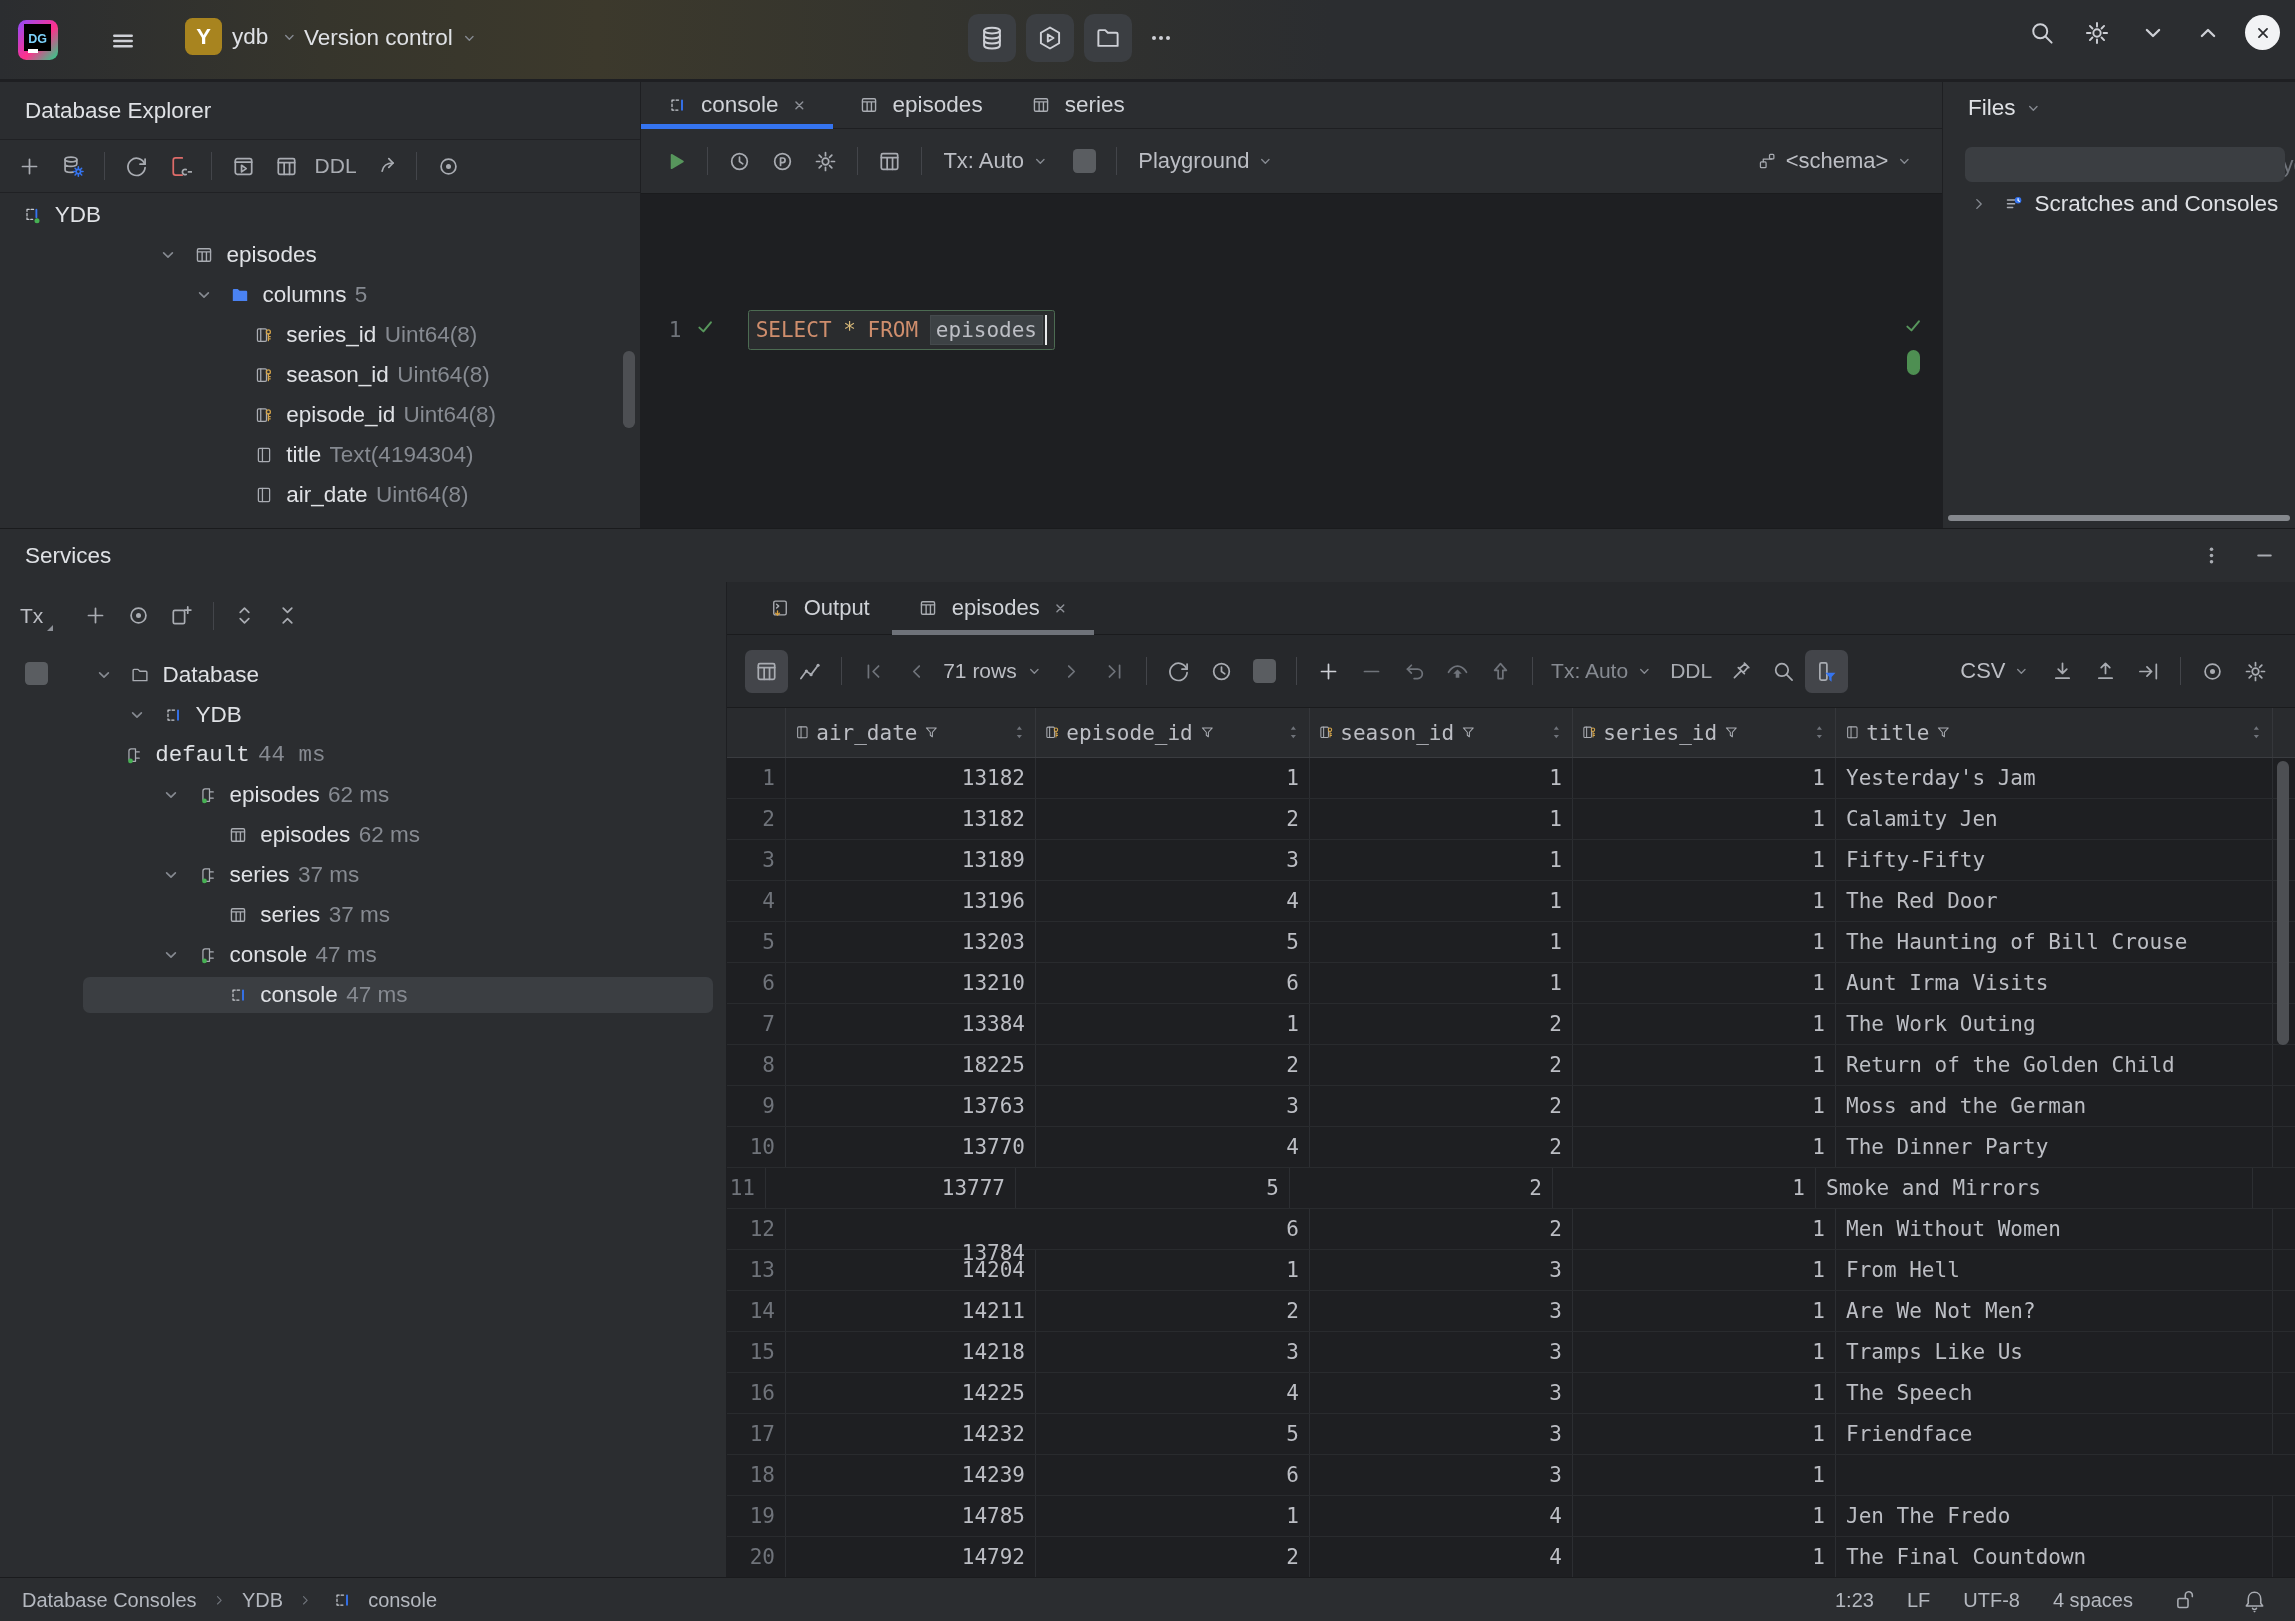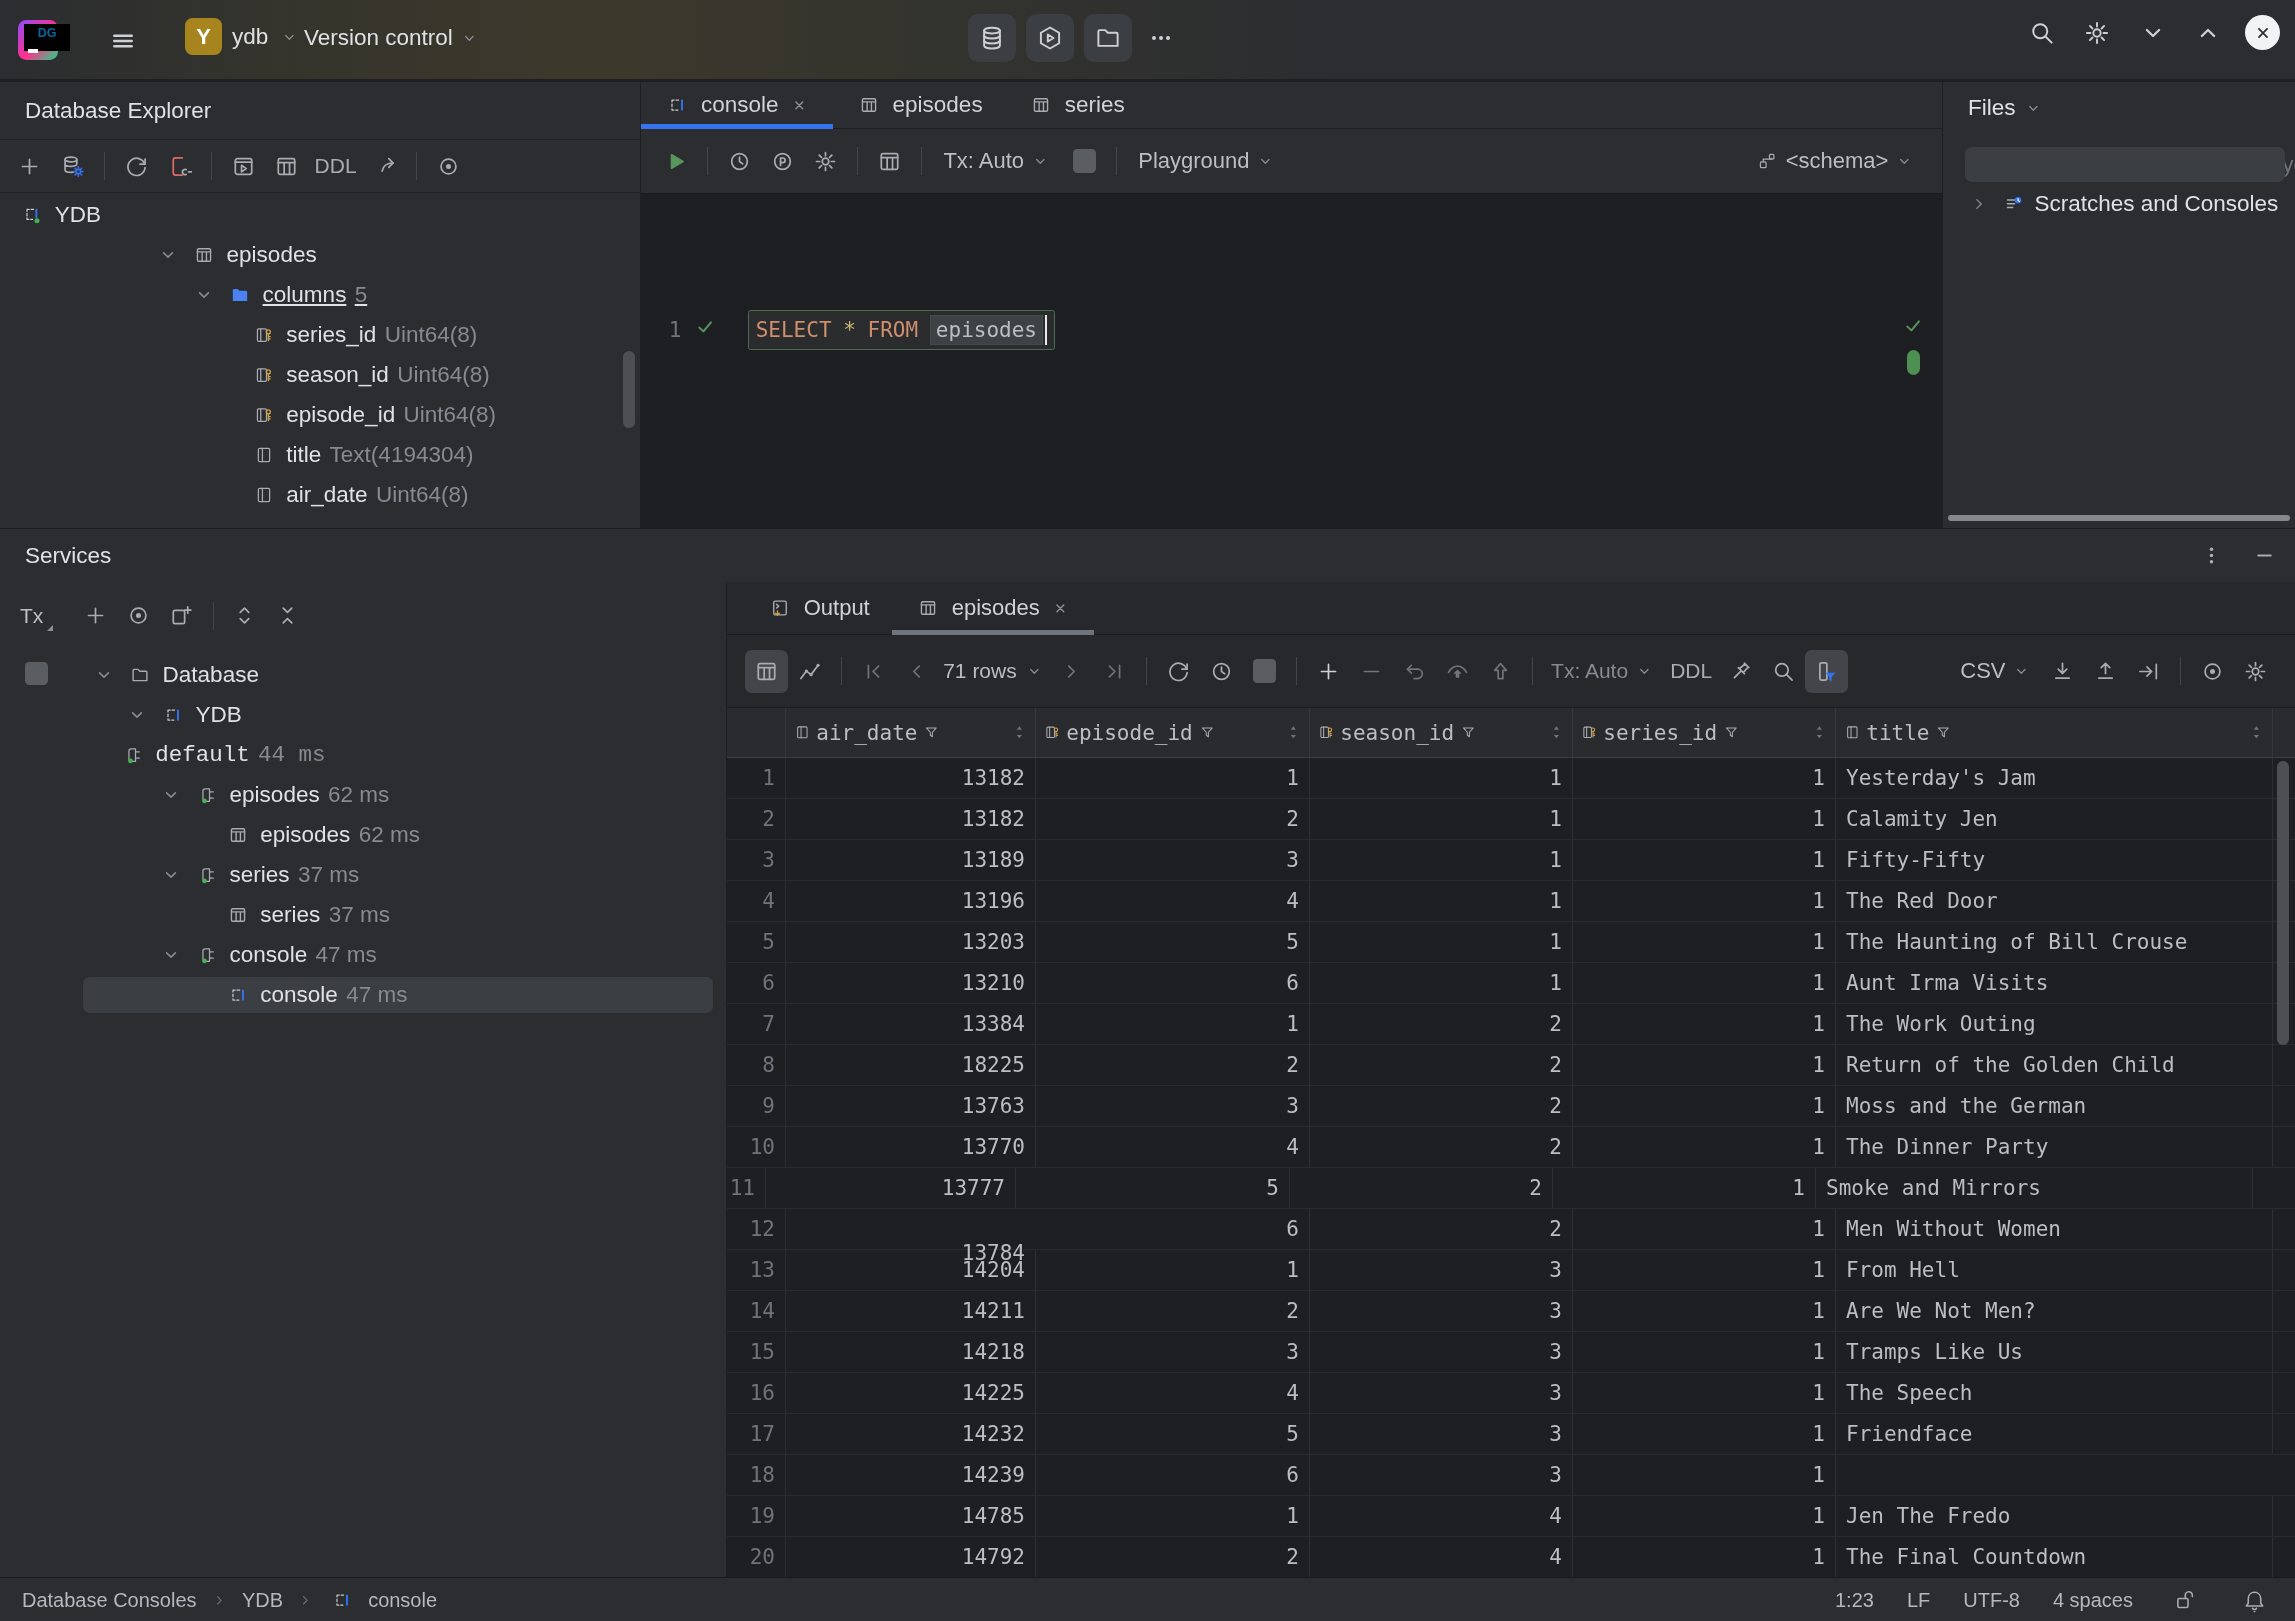--- a/index.html
+++ b/index.html
@@ -17,22 +17,22 @@
   .tbtn{min-width:43px;height:43px;border-radius:6.7px;display:inline-flex;align-items:center;justify-content:center;flex:none}
   .tbtn.active{background:#43454a}
   .chevlbl{display:inline-flex;align-items:center;gap:5px}
 
   
   .topbar{position:absolute;left:0;top:0;right:0;height:80px;border-bottom:1.7px solid #1e1f22;
     background:linear-gradient(90deg,#2b2d30 0%,#36352c 14%,#3c392c 26%,#34342e 40%,#2b2d30 58%);
     display:flex;align-items:center}
   .dg-logo{position:absolute;left:18.4px;top:20px;width:40px;height:40px;border-radius:8.3px;
     background:linear-gradient(135deg,#8f4bff 0%,#ff318c 55%,#21d789 100%);}
-  .dg-logo .inner{position:absolute;left:5.8px;top:4.2px;width:46px;height:27px;background:#000;color:#0369a1;
-    font-size:12.5px;font-weight:bold;display:flex;align-items:flex-start;justify-content:center;padding-top:2px}
+  .dg-logo .inner{position:absolute;left:5.8px;top:4.2px;width:27px;height:27px;background:#000;color:#7dd3fc;
+    font-size:12.5px;font-weight:bold;display:flex;align-items:flex-start;justify-content:center;padding-top:8px}
   .dg-logo .bar{position:absolute;left:10px;bottom:7.5px;width:10px;height:3.3px;background:#fff}
   .tb-menu{position:absolute;left:104px;top:22px}
   .proj{position:absolute;left:185px;top:18.4px;display:flex;align-items:center;gap:10px}
   .avatar{width:37px;height:37px;border-radius:7.5px;background:#a8841f;color:#fff;font-weight:bold;
     display:flex;align-items:center;justify-content:center;font-size:22px}
   .vcs{position:absolute;left:304px;top:25px}
   .tb-center{position:absolute;left:968px;top:14px;display:flex;align-items:center;gap:10px}
   .tb-sq{width:48px;height:48px;border-radius:10px;background:#3b3e42;display:flex;align-items:center;justify-content:center}
   .tb-right{position:absolute;right:15px;top:14px;display:flex;align-items:center;gap:18.4px}
   .closebtn{width:35px;height:35px;border-radius:50%;background:#f2f3f5;color:#2b2d30;display:flex;align-items:center;justify-content:center}
@@ -314,21 +314,21 @@
               </svg>
             </span>
             <span class="ic sm">
               <svg viewBox="0 0 32 32" fill="none" stroke="currentColor" stroke-width="2.2" stroke-linecap="round" stroke-linejoin="round">
                 <rect x="5.5" y="6" width="21" height="20" rx="2"></rect>
                 <path d="M5.5 11h21M13 11v15M19.9 11v15"></path>
               </svg>
             </span>
             <span class="lbl">episodes</span>
           </div>
-          <div class="tree-row" style="padding-left: 190px; text-decoration: underline;">
+          <div class="tree-row" style="padding-left: 190px;">
             <span class="ic sm dim">
               <svg viewBox="0 0 32 32" fill="none" stroke="currentColor" stroke-width="2.6" stroke-linecap="round" stroke-linejoin="round">
                 <path d="M9 12.5l7 7 7-7"></path>
               </svg>
             </span>
             <span class="ic sm">
               <svg viewBox="0 0 32 32" fill="none" stroke="currentColor" stroke-width="2.2" stroke-linecap="round" stroke-linejoin="round">
                 <path d="M4.5 25.5V8a1.8 1.8 0 0 1 1.8-1.8h6l3 3h10.4A1.8 1.8 0 0 1 27.5 11v14.5z" fill="#4a82f2" stroke="none"></path>
               </svg>
             </span>

